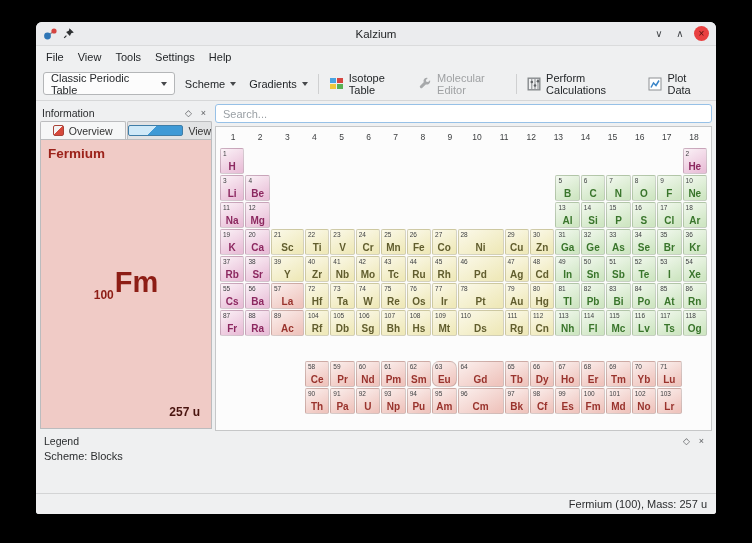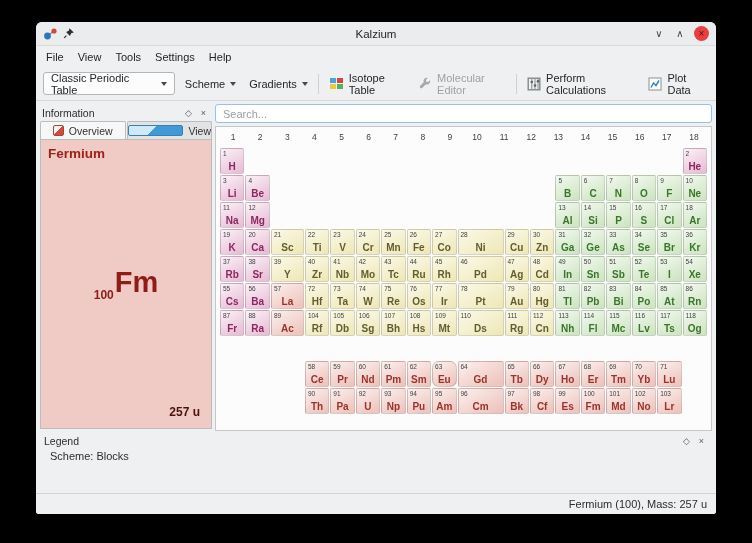--- a/index.html
+++ b/index.html
@@ -51,21 +51,21 @@
 .b-s{background:linear-gradient(150deg,#fbf2f7 0%,#e9bfd8 90%)}
 .b-s .sym{color:#8c2860}
 .b-p{background:linear-gradient(150deg,#f3f9f0 0%,#cfe6c3 90%)}
 .b-p .sym{color:#39752b}
 .b-d{background:linear-gradient(150deg,#fbf9ea 0%,#efe9ba 90%)}
 .b-d .sym{color:#615d2e}
 .b-f{background:linear-gradient(150deg,#fbf0ee 0%,#efc5be 90%)}
 .b-f .sym{color:#99332d}
 .legend{flex:0 0 62px;display:flex;flex-direction:column;padding:0 6px}
 .legend-body{flex:1;padding:1px 2px}
-.scheme-text{font-size:11px;color:#2b2d2f;margin:2px 0 3px 6px}
+.scheme-text{font-size:11px;color:#2b2d2f;margin:2px 0 3px 0}
 .legend-grid{display:grid;grid-template-columns:344px auto;row-gap:3px}
 .legend-item{display:flex;align-items:center;gap:6px;font-size:11px;color:#2b2d2f}
 .swatch{width:11px;height:11px;border-radius:1px;display:inline-block}
 .statusbar{flex:0 0 21px;border-top:1px solid #d3d4d5;display:flex;align-items:center;justify-content:flex-end;padding:0 9px;font-size:11px;color:#2b2d2f;background:#eff0f1}
 </style>
 </head>
 <body>
 
 <div class="window">
 

